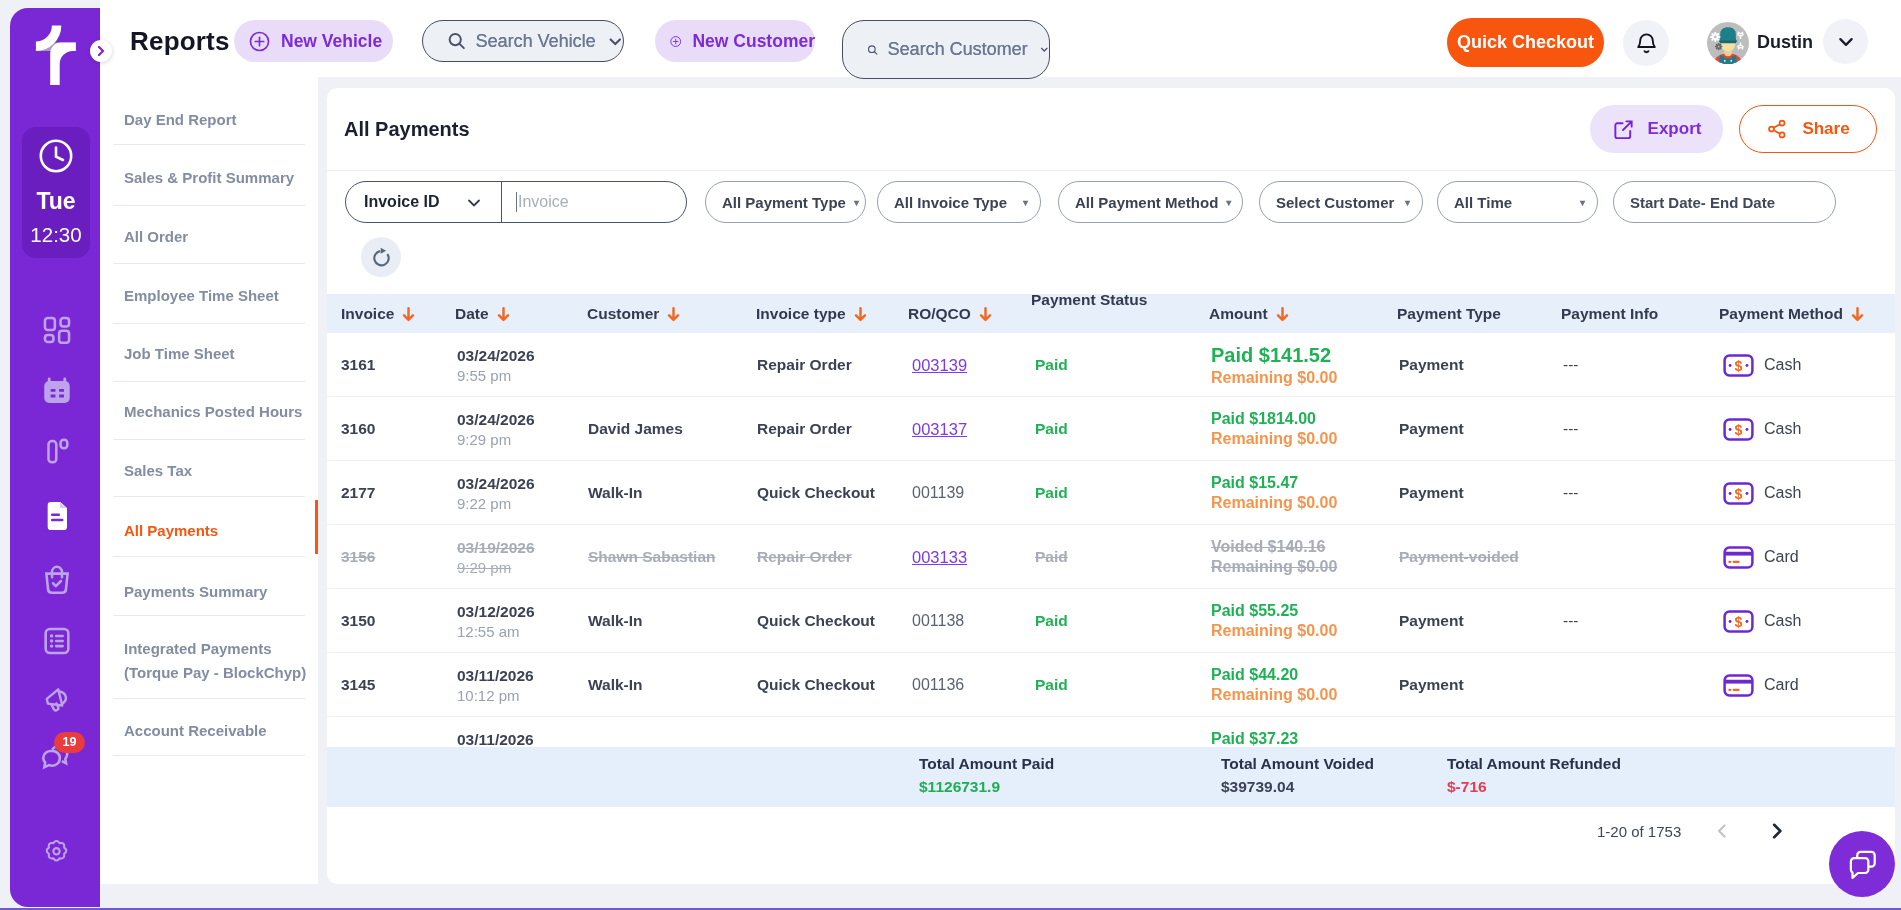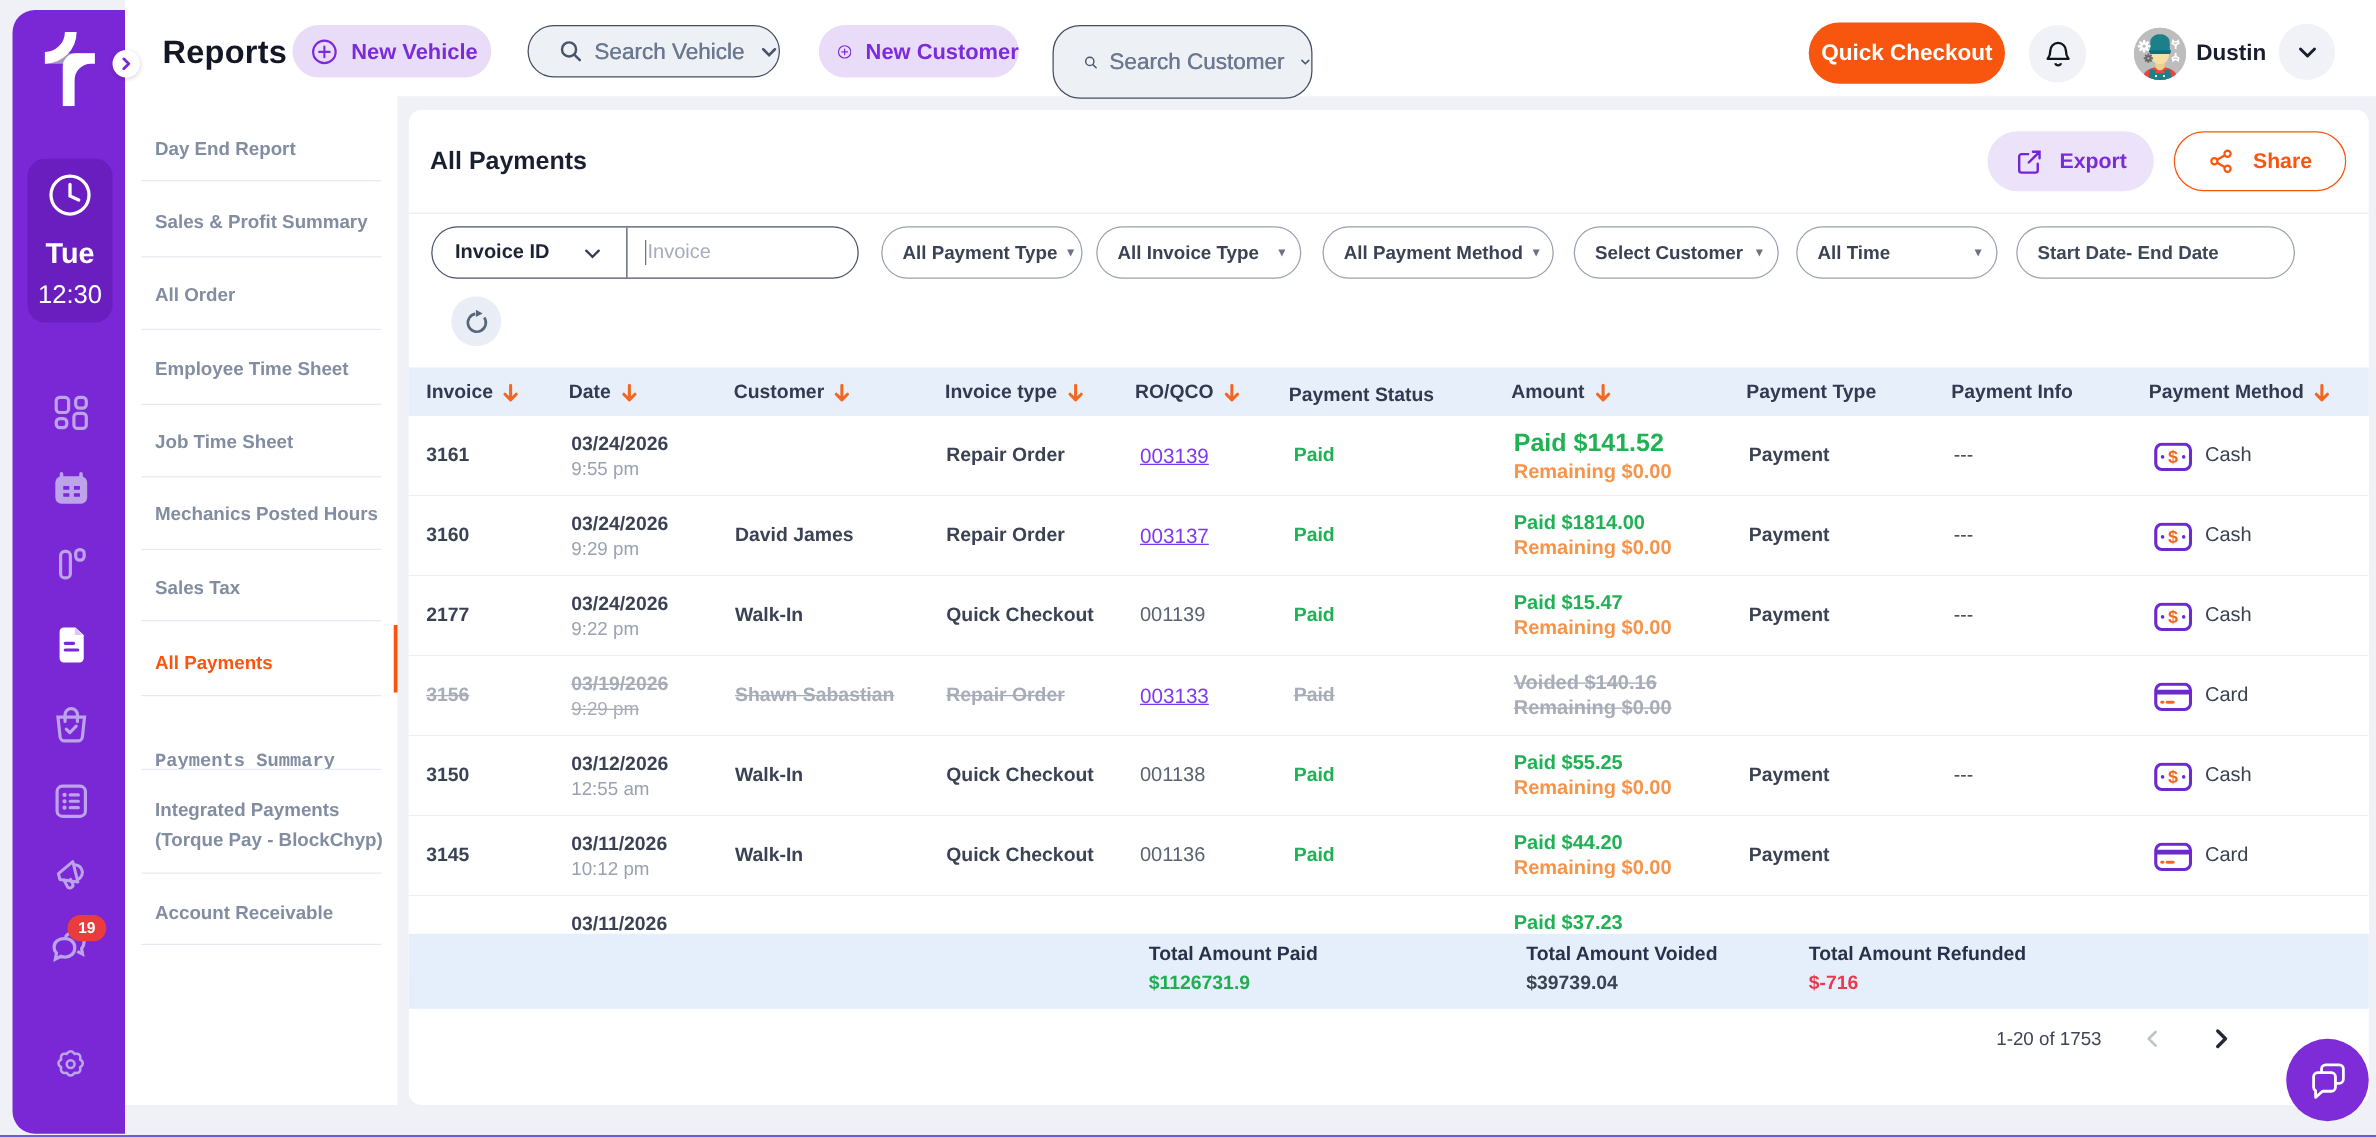--- a/index.html
+++ b/index.html
@@ -224,21 +224,21 @@
 <div class="abs" id="nav"></div>
 <div class="abs" id="navitems">
     <div class="nitem" style="top:110.5px;left:124px;">Day End Report</div>
     <div class="nitem" style="top:169px;left:124px;">Sales &amp; Profit Summary</div>
     <div class="nitem" style="top:227.5px;left:124px;">All Order</div>
     <div class="nitem" style="top:287px;left:124px;">Employee Time Sheet</div>
     <div class="nitem" style="top:345px;left:124px;">Job Time Sheet</div>
     <div class="nitem" style="top:403px;left:124px;">Mechanics Posted Hours</div>
     <div class="nitem" style="top:461.5px;left:124px;">Sales Tax</div>
     <div class="nitem" style="top:522px;left:124px;color:#f8560e">All Payments</div>
-    <div class="nitem" style="top:601px;left:124px;font-family:Liberation Mono, monospace;">Payments Summary</div>
+    <div class="nitem" style="top:583px;left:124px;">Payments Summary</div>
     <div class="nitem" style="top:637px;left:124px;line-height:23.5px">Integrated Payments<br>(Torque Pay - BlockChyp)</div>
     <div class="nitem" style="top:722px;left:124px">Account Receivable</div>
     <div class="nsep" style="top:144px;left:113px"></div>
     <div class="nsep" style="top:204.5px;left:113px"></div>
     <div class="nsep" style="top:263px;left:113px"></div>
     <div class="nsep" style="top:322.5px;left:113px"></div>
     <div class="nsep" style="top:381px;left:113px"></div>
     <div class="nsep" style="top:438.5px;left:113px"></div>
     <div class="nsep" style="top:496px;left:113px"></div>
     <div class="nsep" style="top:556px;left:113px"></div>
@@ -300,21 +300,21 @@
       </svg></div>
     <div class="th" style="left:587px;top:294px;position:absolute">Customer<svg width="15" height="16" viewBox="0 0 14 15" fill="none" stroke="#f26822" stroke-width="2.3" stroke-linecap="round" stroke-linejoin="round">
         <path d="M7 2 V12.5 M2.8 8.8 L7 13 l4.2-4.2"></path>
       </svg></div>
     <div class="th" style="left:756px;top:294px;position:absolute">Invoice type<svg width="15" height="16" viewBox="0 0 14 15" fill="none" stroke="#f26822" stroke-width="2.3" stroke-linecap="round" stroke-linejoin="round">
         <path d="M7 2 V12.5 M2.8 8.8 L7 13 l4.2-4.2"></path>
       </svg></div>
     <div class="th" style="left:908px;top:294px;position:absolute">RO/QCO<svg width="15" height="16" viewBox="0 0 14 15" fill="none" stroke="#f26822" stroke-width="2.3" stroke-linecap="round" stroke-linejoin="round">
         <path d="M7 2 V12.5 M2.8 8.8 L7 13 l4.2-4.2"></path>
       </svg></div>
-    <div class="th" style="left:1031px;top:297px;position:absolute">Payment Status</div>
+    <div class="th" style="left:1031px;top:280px;position:absolute">Payment Status</div>
     <div class="th" style="left:1209px;top:294px;position:absolute">Amount<svg width="15" height="16" viewBox="0 0 14 15" fill="none" stroke="#f26822" stroke-width="2.3" stroke-linecap="round" stroke-linejoin="round">
         <path d="M7 2 V12.5 M2.8 8.8 L7 13 l4.2-4.2"></path>
       </svg></div>
     <div class="th" style="left:1397px;top:294px;position:absolute">Payment Type</div>
     <div class="th" style="left:1561px;top:294px;position:absolute">Payment Info</div>
     <div class="th" style="left:1719px;top:294px;position:absolute">Payment Method<svg width="15" height="16" viewBox="0 0 14 15" fill="none" stroke="#f26822" stroke-width="2.3" stroke-linecap="round" stroke-linejoin="round">
         <path d="M7 2 V12.5 M2.8 8.8 L7 13 l4.2-4.2"></path>
       </svg></div>
   </div>
 <div class="abs" id="rows">
@@ -410,20 +410,21 @@
       <div class="c b struck" style="left:261px">Shawn Sabastian</div>
       <div class="c b struck" style="left:430px">Repair Order</div>
       <div class="c" style="left:585px">
         <span class="lnk" style="">003133</span>
       </div>
       <div class="c green struck" style="left:708px">Paid</div>
       <div class="c date2" style="left:884px">
         <span class="green struck" style="font-size:16px">Voided $140.16</span>
         <span class="orng struck" style="font-size:16px">Remaining $0.00</span>
       </div>
+      <div class="c b struck" style="left:1072px">Payment-voided</div>
       <div class="c struck" style="left:1236px"></div>
       <div class="c" style="left:1396px;gap:10px">
         <svg class="mthico" viewBox="0 0 32 24" fill="none">
           <rect x="1.5" y="1.5" width="29" height="21" rx="5" stroke="#6d28cf" stroke-width="2.6"></rect>
           <path d="M2 8 h28" stroke="#6d28cf" stroke-width="4"></path>
           <path d="M6.5 16.5 h1" stroke="#f26822" stroke-width="2.4" stroke-linecap="round"></path>
           <path d="M11 16.5 h5" stroke="#f26822" stroke-width="2.4" stroke-linecap="round"></path>
         </svg>
         <span style="color:#3a4254;font-size:16px">Card</span>
       </div>

